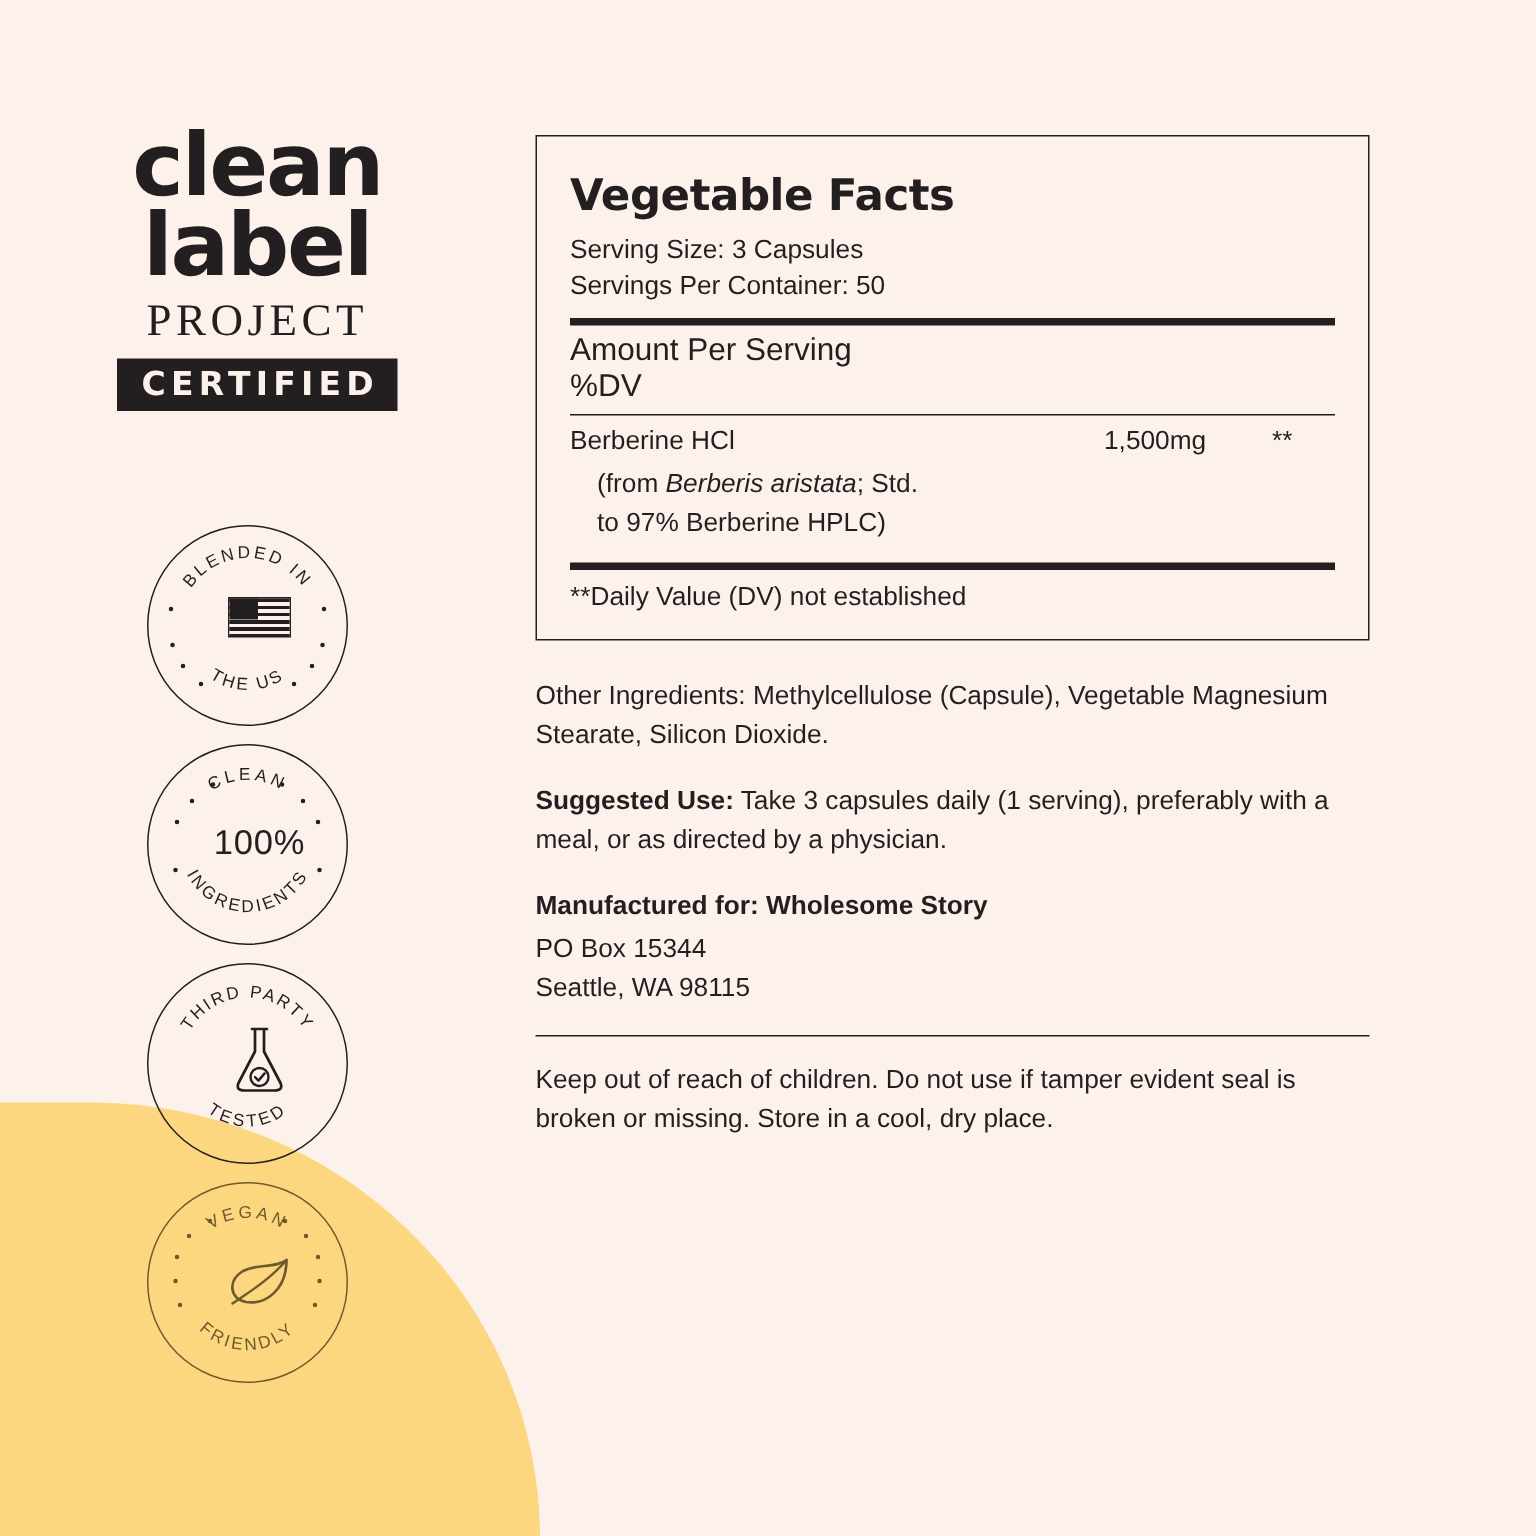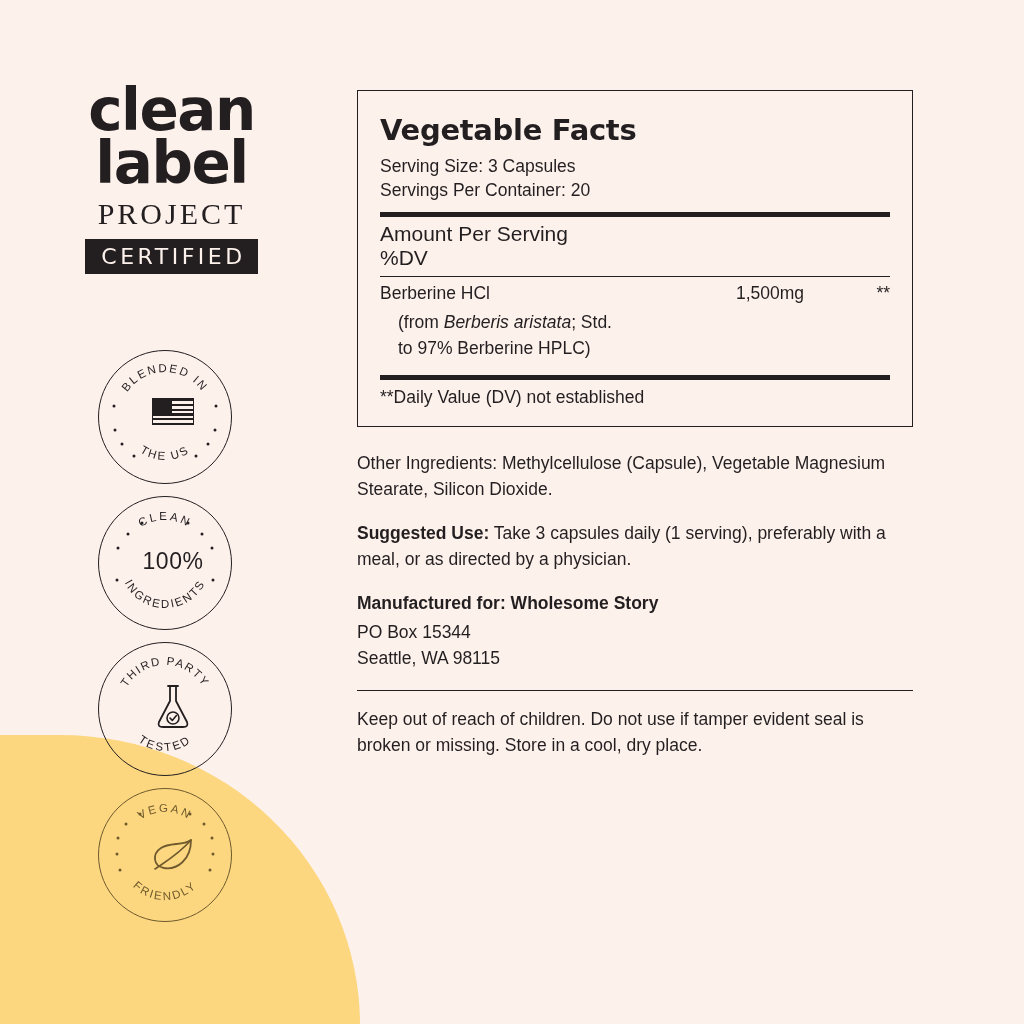--- a/index.html
+++ b/index.html
@@ -61,21 +61,21 @@
     font-size: 30px;
     letter-spacing: 3px;
     margin-top: 6px;
     color: #231f20;
   }
   .clp-certified {
     display: inline-block;
     background: #231f20;
     color: #fdf1ec;
     font-family: "DejaVu Sans", sans-serif;
-    font-weight: normal;
+    font-weight: bold;
     font-size: 22px;
     letter-spacing: 3.5px;
     padding: 5px 12px 5px 16px;
     margin-top: 8px;
   }
 
   
   .badges {
     position: absolute;
     left: 98px;
@@ -186,21 +186,21 @@
     margin: 0;
   }
   .row {
     display: flex;
     align-items: baseline;
     font-size: 17.5px;
     padding: 6px 0 6px 0;
   }
   .row .name { flex: 1 1 auto; }
   .row .amt { width: 112px; text-align: left; }
-  .row .dv  { width: 42px; text-align: right; }
+  .row .dv  { width: 42px; }
   .row.head { font-size: 21px; padding: 5px 0 6px 0; flex-direction: column; }
   .sub-line {
     font-size: 17.5px;
     line-height: 1.45;
     padding-left: 18px;
   }
   .sub-line i { font-style: italic; }
   .footnote {
     font-size: 17.5px;
     padding-top: 7px;
@@ -357,21 +357,21 @@
       </div>
     </div>
 
   </div>
 
   <div class="right-col">
 
     <div class="facts-box">
       <div class="facts-title">Vegetable Facts</div>
       <div class="facts-sub">Serving Size: 3 Capsules</div>
-      <div class="facts-sub">Servings Per Container: 20</div>
+      <div class="facts-sub">Servings Per Container: 50</div>
 
       <div class="rule-thick"></div>
 
       <div class="row head">
         <span class="name">Amount Per Serving</span>
         <span class="dv">%DV</span>
       </div>
 
       <div class="rule-thin"></div>
 

